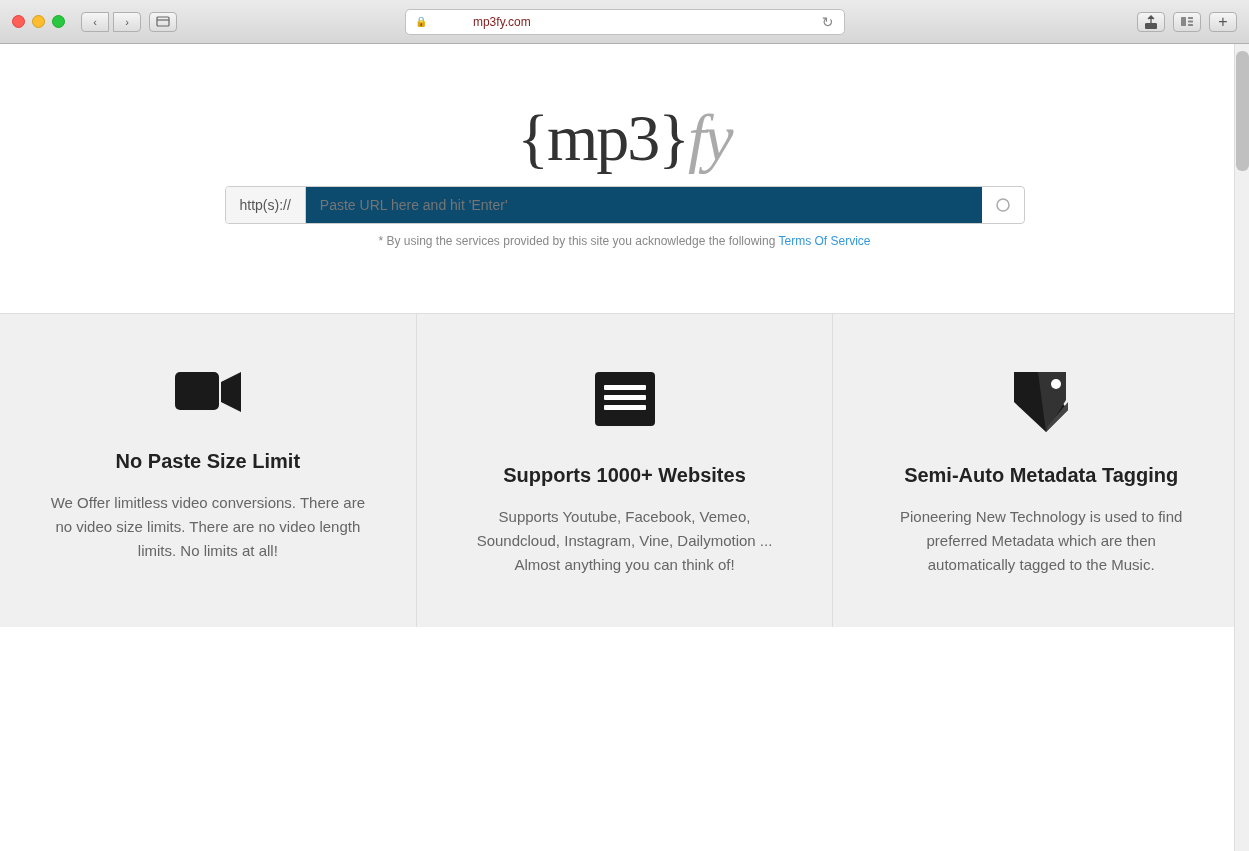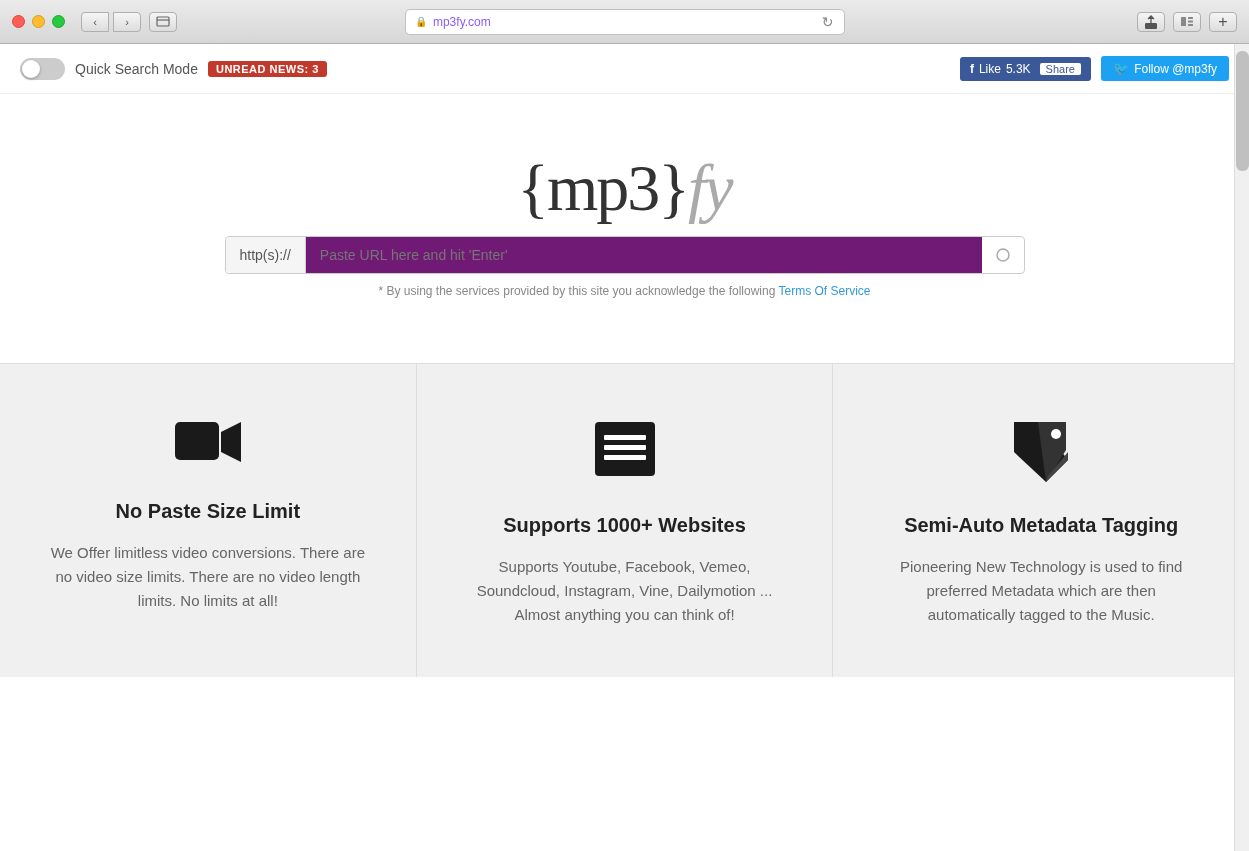--- a/index.html
+++ b/index.html
@@ -98,21 +98,21 @@
       color: #333;
       gap: 5px;
       pointer-events: all;
     }
 
     .url-lock {
       color: #888;
       font-size: 10px;
     }
 
-    .url-text { color: #8b5cf6; font-size: 12px; }
+    .url-text { color: #7f1d1d; font-size: 12px; margin-left: 40px; }
 
     .reload-btn {
       margin-left: auto;
       color: #888;
       cursor: pointer;
       font-size: 14px;
     }
 
     .toolbar-right {
       position: absolute;
@@ -271,21 +271,21 @@
       white-space: nowrap;
     }
 
     .url-input {
       flex: 1;
       border: none;
       outline: none;
       padding: 10px 14px;
       font-size: 14px;
       color: #999;
-      background: #701a75;
+      background: #0c4a6e;
     }
 
     .url-clear-btn {
       padding: 10px 14px;
       cursor: pointer;
       color: #aaa;
       display: flex;
       align-items: center;
       justify-content: center;
     }
@@ -419,40 +419,20 @@
         <rect x="8" y="4.5" width="5" height="2" rx="0.5" fill="#888"></rect>
         <rect x="8" y="8" width="5" height="2" rx="0.5" fill="#888"></rect>
       </svg>
     </div>
     <div class="plus-btn" style="font-size:16px; font-weight:300; color:#555;">+</div>
   </div>
 </div>
 
 <div class="page-content">
 
-  <div class="top-bar">
-    <div class="toggle-switch">
-      <div class="toggle-knob"></div>
-    </div>
-    <span class="quick-search-label">Quick Search Mode</span>
-    <span class="unread-badge">UNREAD NEWS: 3</span>
-
-    <div class="social-buttons">
-      <button class="fb-btn">
-        <span class="fb-icon">f</span>
-        <span>Like</span>
-        <span>5.3K</span>
-        <span style="background:#fff;color:#3b5998;padding:0 6px;margin-left:4px;border-radius:2px;font-size:11px;">Share</span>
-      </button>
-      <button class="twitter-btn">
-        <span style="font-size:13px;">🐦</span>
-        <span>Follow @mp3fy</span>
-      </button>
-    </div>
-  </div>
 
   <div class="hero">
     <div class="logo">
       <span class="logo-dark">{mp3}</span><span class="logo-gray">fy</span>
     </div>
 
     <div class="url-input-wrap">
       <div class="url-prefix">http(s)://</div>
       <input class="url-input" type="text" placeholder="Paste URL here and hit 'Enter'" style="">
       <div class="url-clear-btn">

